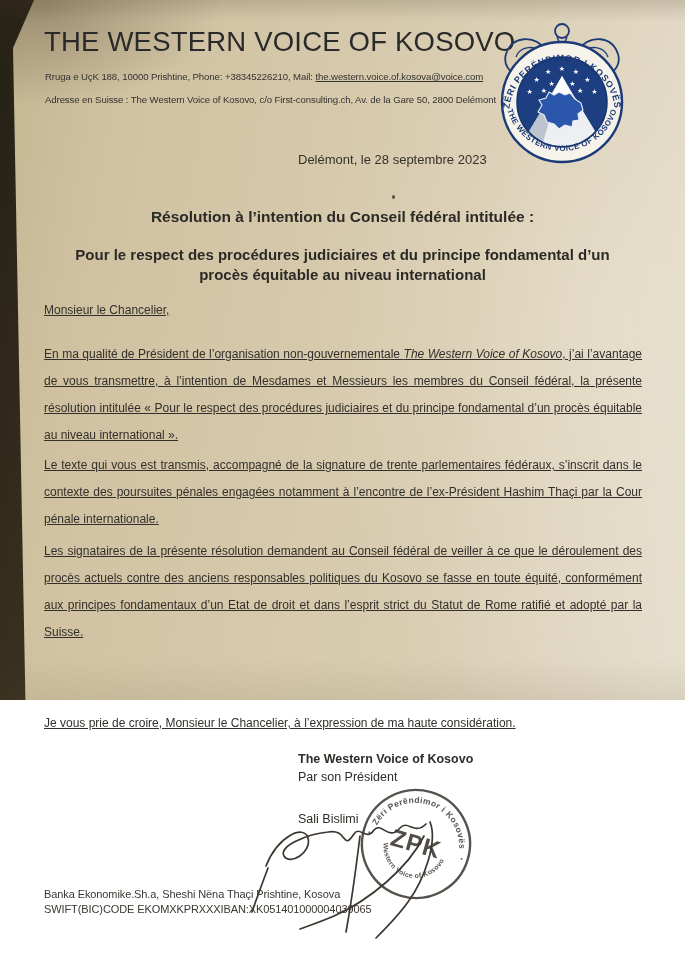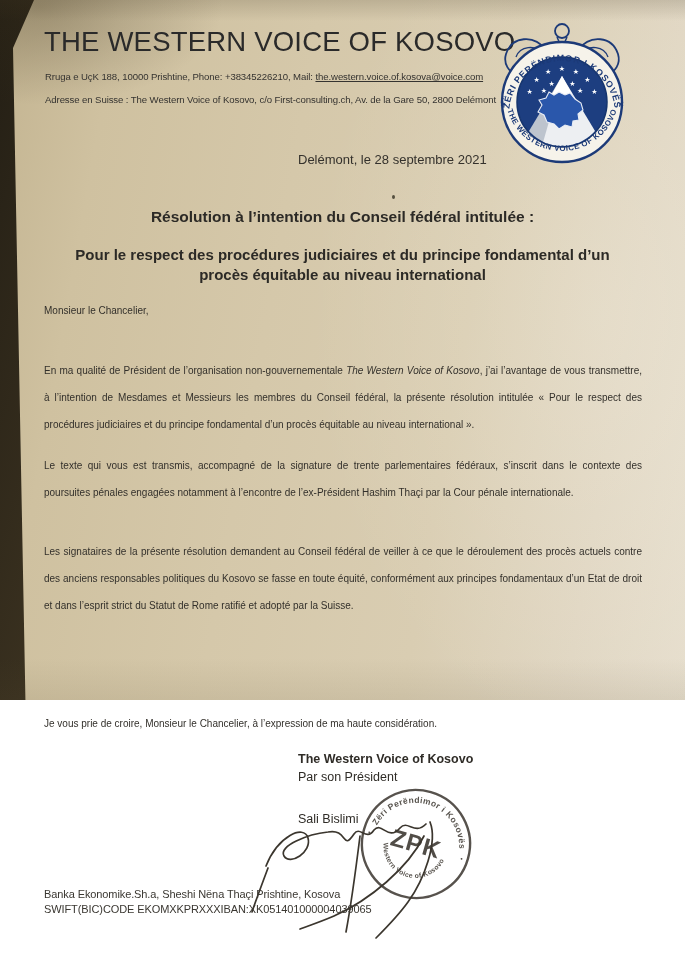--- a/index.html
+++ b/index.html
@@ -15,21 +15,21 @@
       linear-gradient(180deg,rgba(70,60,40,.18) 0%,transparent 3%),
       radial-gradient(ellipse 420px 620px at 88% 45%,rgba(255,252,240,.20),transparent 70%),
       linear-gradient(0deg,rgba(90,78,50,.10) 0%,transparent 6%);}
   .t{position:absolute;color:#2f2c27;}
   .letter-name{font-size:27.5px;letter-spacing:.2px;color:#2a2a2a;white-space:nowrap;}
   .addr{font-size:9.6px;letter-spacing:-.1px;color:#353330;white-space:nowrap;}
   .addr .em{text-decoration:underline;}
   .dateline{font-size:13px;color:#34312c;white-space:nowrap;}
   .doc-title{left:0;width:685px;text-align:center;font-weight:bold;font-size:15.5px;color:#2c2a26;}
   .doc-subtitle{left:62px;width:561px;text-align:center;font-weight:bold;font-size:15px;line-height:20px;color:#2c2a26;}
-  .para{left:44px;width:598px;font-size:10px;line-height:27px;text-align:justify;color:#33302b;}
+  .para{left:44px;width:598px;font-size:12px;line-height:27px;text-align:justify;color:#33302b;text-decoration:underline;}
   .sig{font-size:12.5px;color:#2f2c27;white-space:nowrap;}
   .footer-line{font-size:11px;color:#3a3731;white-space:nowrap;letter-spacing:-.1px;}
   .speck{position:absolute;width:3px;height:4px;border-radius:50%;background:#55503f;}
   svg text{font-family:"Liberation Sans",sans-serif;}
 </style>
 </head>
 <body>
 
 <div class="photo">
   <div class="paper"></div>
@@ -89,27 +89,27 @@
       <text font-size="7.8" font-weight="bold" fill="#1c3a78" letter-spacing="0.5">
         <textPath href="#arcBot" startOffset="50%" text-anchor="middle">THE WESTERN VOICE OF KOSOVO</textPath>
       </text>
       <g fill="#1c3a78" font-size="8" text-anchor="middle">
         <text x="17" y="99">✶</text>
           <text x="135" y="99">✶</text>
       </g>
     </svg>
   </div>
 
-  <div class="t dateline" style="left:298px;top:152px;">Delémont, le 28 septembre 2021</div>
+  <div class="t dateline" style="left:298px;top:152px;">Delémont, le 28 septembre 2023</div>
 
   <div class="t doc-title" style="top:208px;">Résolution à l’intention du Conseil fédéral intitulée :</div>
   <div class="t doc-subtitle" style="top:245px;">Pour le respect des procédures judiciaires et du principe fondamental d’un procès équitable au niveau international</div>
 
   <div class="t para" style="top:297px;">Monsieur le Chancelier,</div>
-  <div class="t para" style="top:341px;margin-top:16px;">
+  <div class="t para" style="top:341px;">
     <span>En ma qualité de Président de l’organisation non-gouvernementale </span><span style="font-style:italic;">The Western Voice of Kosovo</span><span>, j’ai l’avantage de vous transmettre, à l’intention de Mesdames et Messieurs les membres du Conseil fédéral, la présente résolution intitulée «  Pour le respect des procédures judiciaires et du principe fondamental d’un procès équitable au niveau international ».</span>
   </div>
   <div class="t para" style="top:452px;">Le texte qui vous est transmis, accompagné de la signature de trente parlementaires fédéraux, s’inscrit dans le contexte des poursuites pénales engagées notamment à l’encontre de l’ex-Président Hashim Thaçi par la Cour pénale internationale.</div>
   <div class="t para" style="top:538px;">Les signataires de la présente résolution demandent au Conseil fédéral de veiller à ce que le déroulement des procès actuels contre des anciens responsables politiques du Kosovo se fasse en toute équité, conformément aux principes fondamentaux d’un Etat de droit et dans l’esprit strict du Statut de Rome ratifié et adopté par la Suisse.</div>
   <div class="t para" style="top:710px;">Je vous prie de croire, Monsieur le Chancelier, à l’expression de ma haute considération.</div>
 
   <div class="t sig" style="left:298px;top:752px;font-weight:bold;">The Western Voice of Kosovo</div>
   <div class="t sig" style="left:298px;top:770px;">Par son Président</div>
   <div class="t sig" style="left:298px;top:812px;">Sali Bislimi</div>
 

